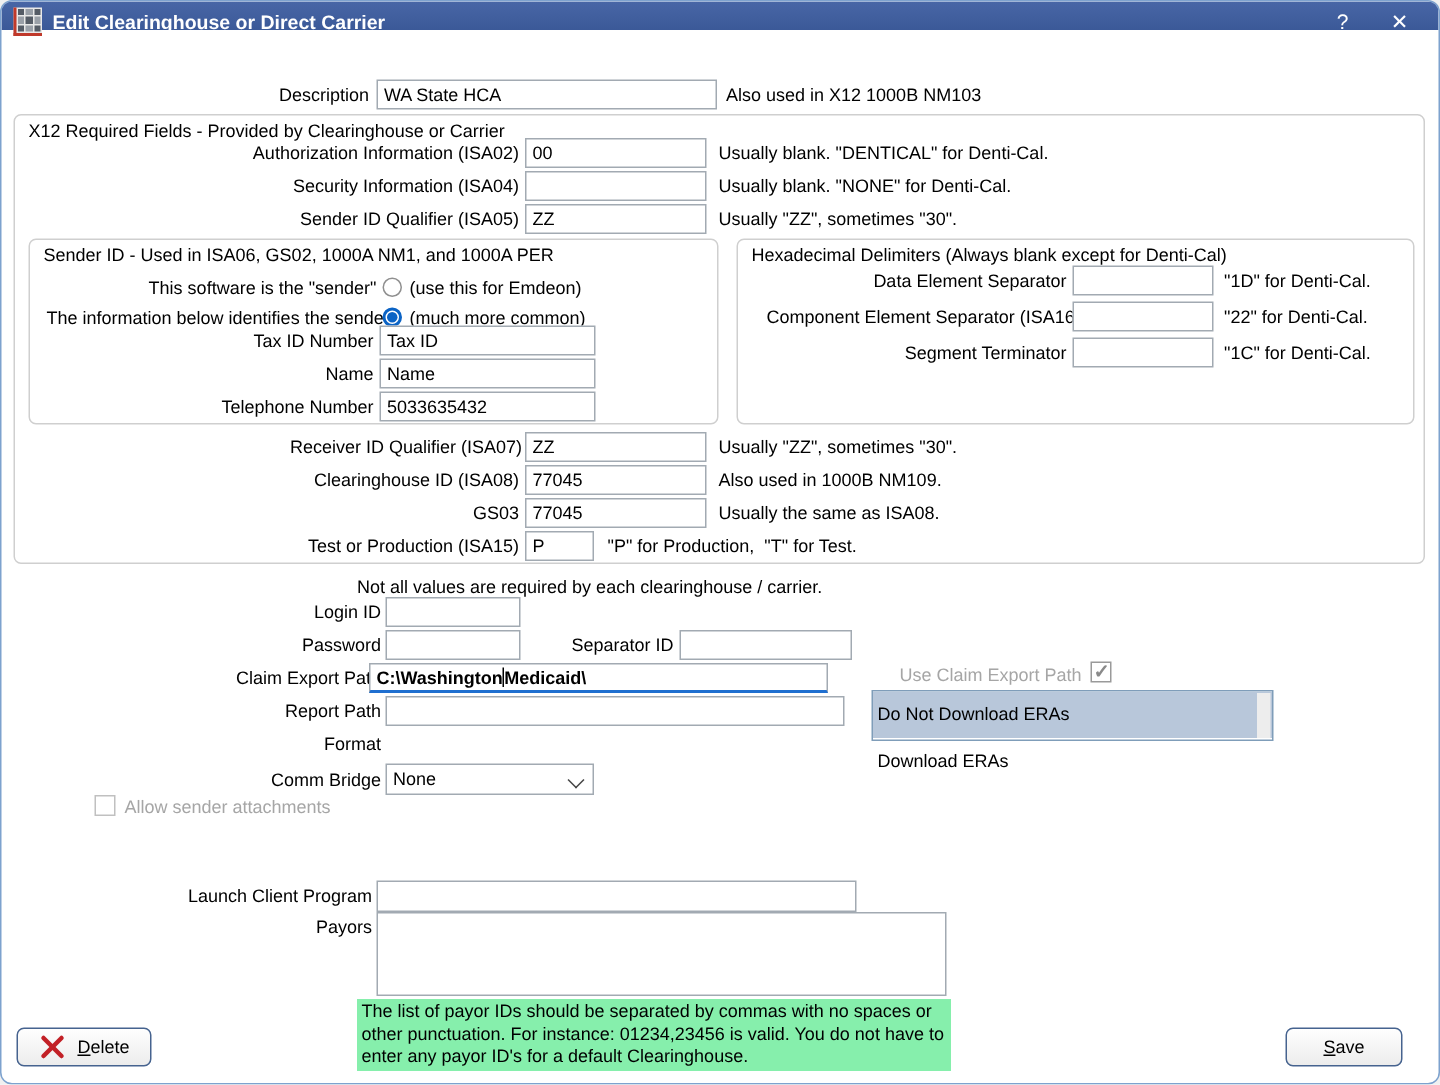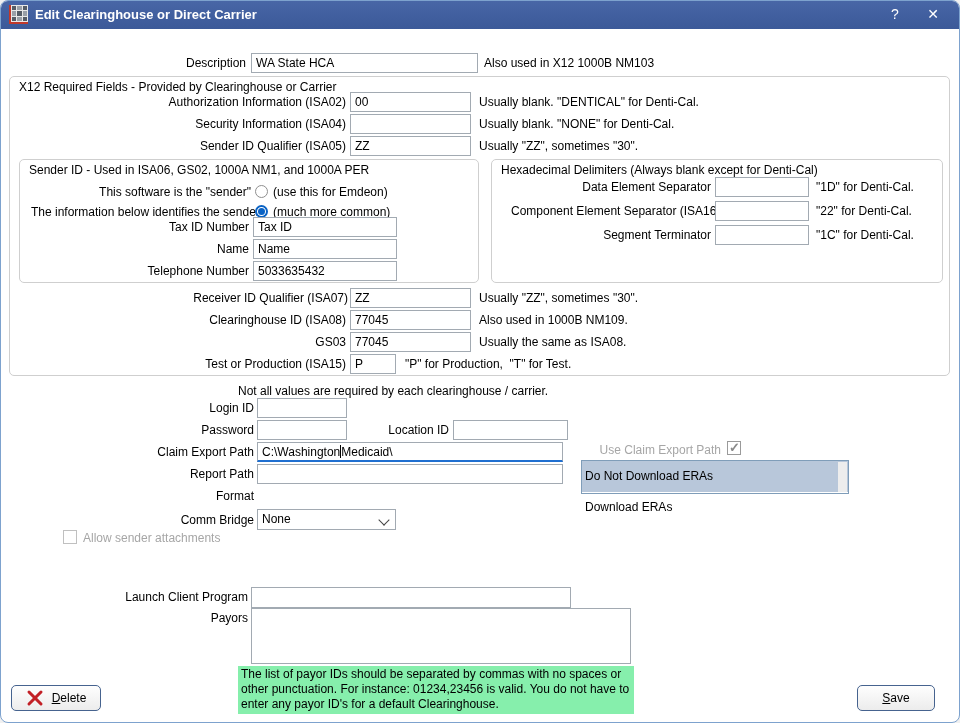--- a/index.html
+++ b/index.html
@@ -1,19 +1,19 @@
 <!DOCTYPE html>
 <html><head>
 <meta charset="utf-8">
 <style>
   html,body{margin:0;padding:0;background:#f0f0f0;}
   .win{position:relative;width:960px;height:723px;background:#fff;
        font-family:"Liberation Sans",sans-serif;font-size:12px;color:#000;
        border:1px solid #7da2ce;border-radius:8px;overflow:hidden;box-sizing:border-box;}
-  .titlebar{position:absolute;top:0;left:0;right:0;height:28px;
+  .titlebar{position:absolute;top:0;left:0;right:0;height:19px;
        background:linear-gradient(#4866a6,#3b5998);color:#fff;}
   .title-text{position:absolute;left:34px;top:6px;font-size:13px;font-weight:600;}
   .tb-btn{position:absolute;top:5px;width:24px;height:18px;text-align:center;
        font-size:14px;color:#fff;cursor:default;}
   .app-icon{position:absolute;left:8px;top:4px;width:19px;height:19px;background:#e8e8e8;
        border-left:2px solid #c0392b;border-bottom:2px solid #c0392b;box-sizing:border-box;
        display:grid;grid-template-columns:1fr 1fr 1fr;grid-template-rows:1fr 1fr 1fr;gap:1px;padding:1px;}
   .app-icon i{background:#555c66;}
   .app-icon i:nth-child(2n){background:#9aa0a8;}
   .lbl{position:absolute;text-align:right;white-space:nowrap;}
@@ -139,25 +139,25 @@
   <input class="ti" style="left: 349px; top: 353px; width: 46px;" value="P">
   <span class="txtl" style="left:404px;top:356px;">"P" for Production,  "T" for Test.</span>
 
   <span class="txtl" style="left:237px;top:383px;">Not all values are required by each clearinghouse / carrier.</span>
 
   <span class="lbl" style="left:103px;top:400px;width:150px;">Login ID</span>
   <input class="ti" style="left: 256px; top: 397px; width: 90px;">
 
   <span class="lbl" style="left:103px;top:422px;width:150px;">Password</span>
   <input class="ti" style="left: 256px; top: 419px; width: 90px;">
-  <span class="lbl" style="left:348px;top:422px;width:100px;">Location ID</span>
+  <span class="lbl" style="left:348px;top:422px;width:100px;">Separator ID</span>
   <input class="ti" style="left: 452px; top: 419px; width: 115px;">
 
   <span class="lbl" style="left:103px;top:444px;width:150px;">Claim Export Path</span>
-  <div class="ti tifocus" style="left:256px;top:441px;width:306px;"><span>C:\Washington</span><span class="caret"></span><span>Medicaid\</span></div>
+  <div class="ti tifocus" style="left:245px;top:441px;width:306px;font-weight:bold;"><span>C:\Washington</span><span class="caret"></span><span>Medicaid\</span></div>
 
   <span class="lbl" style="left:103px;top:466px;width:150px;">Report Path</span>
   <input class="ti" style="left: 256px; top: 463px; width: 306px;">
 
   <span class="lbl" style="left:103px;top:488px;width:150px;">Format</span>
 
   <span class="lbl" style="left:103px;top:512px;width:150px;">Comm Bridge</span>
   <div class="dd" style="left:256px;top:508px;width:139px;"><span>None</span><span class="chev"></span></div>
 
   <span class="lbl gray" style="left:570px;top:442px;width:150px;">Use Claim Export Path</span>

